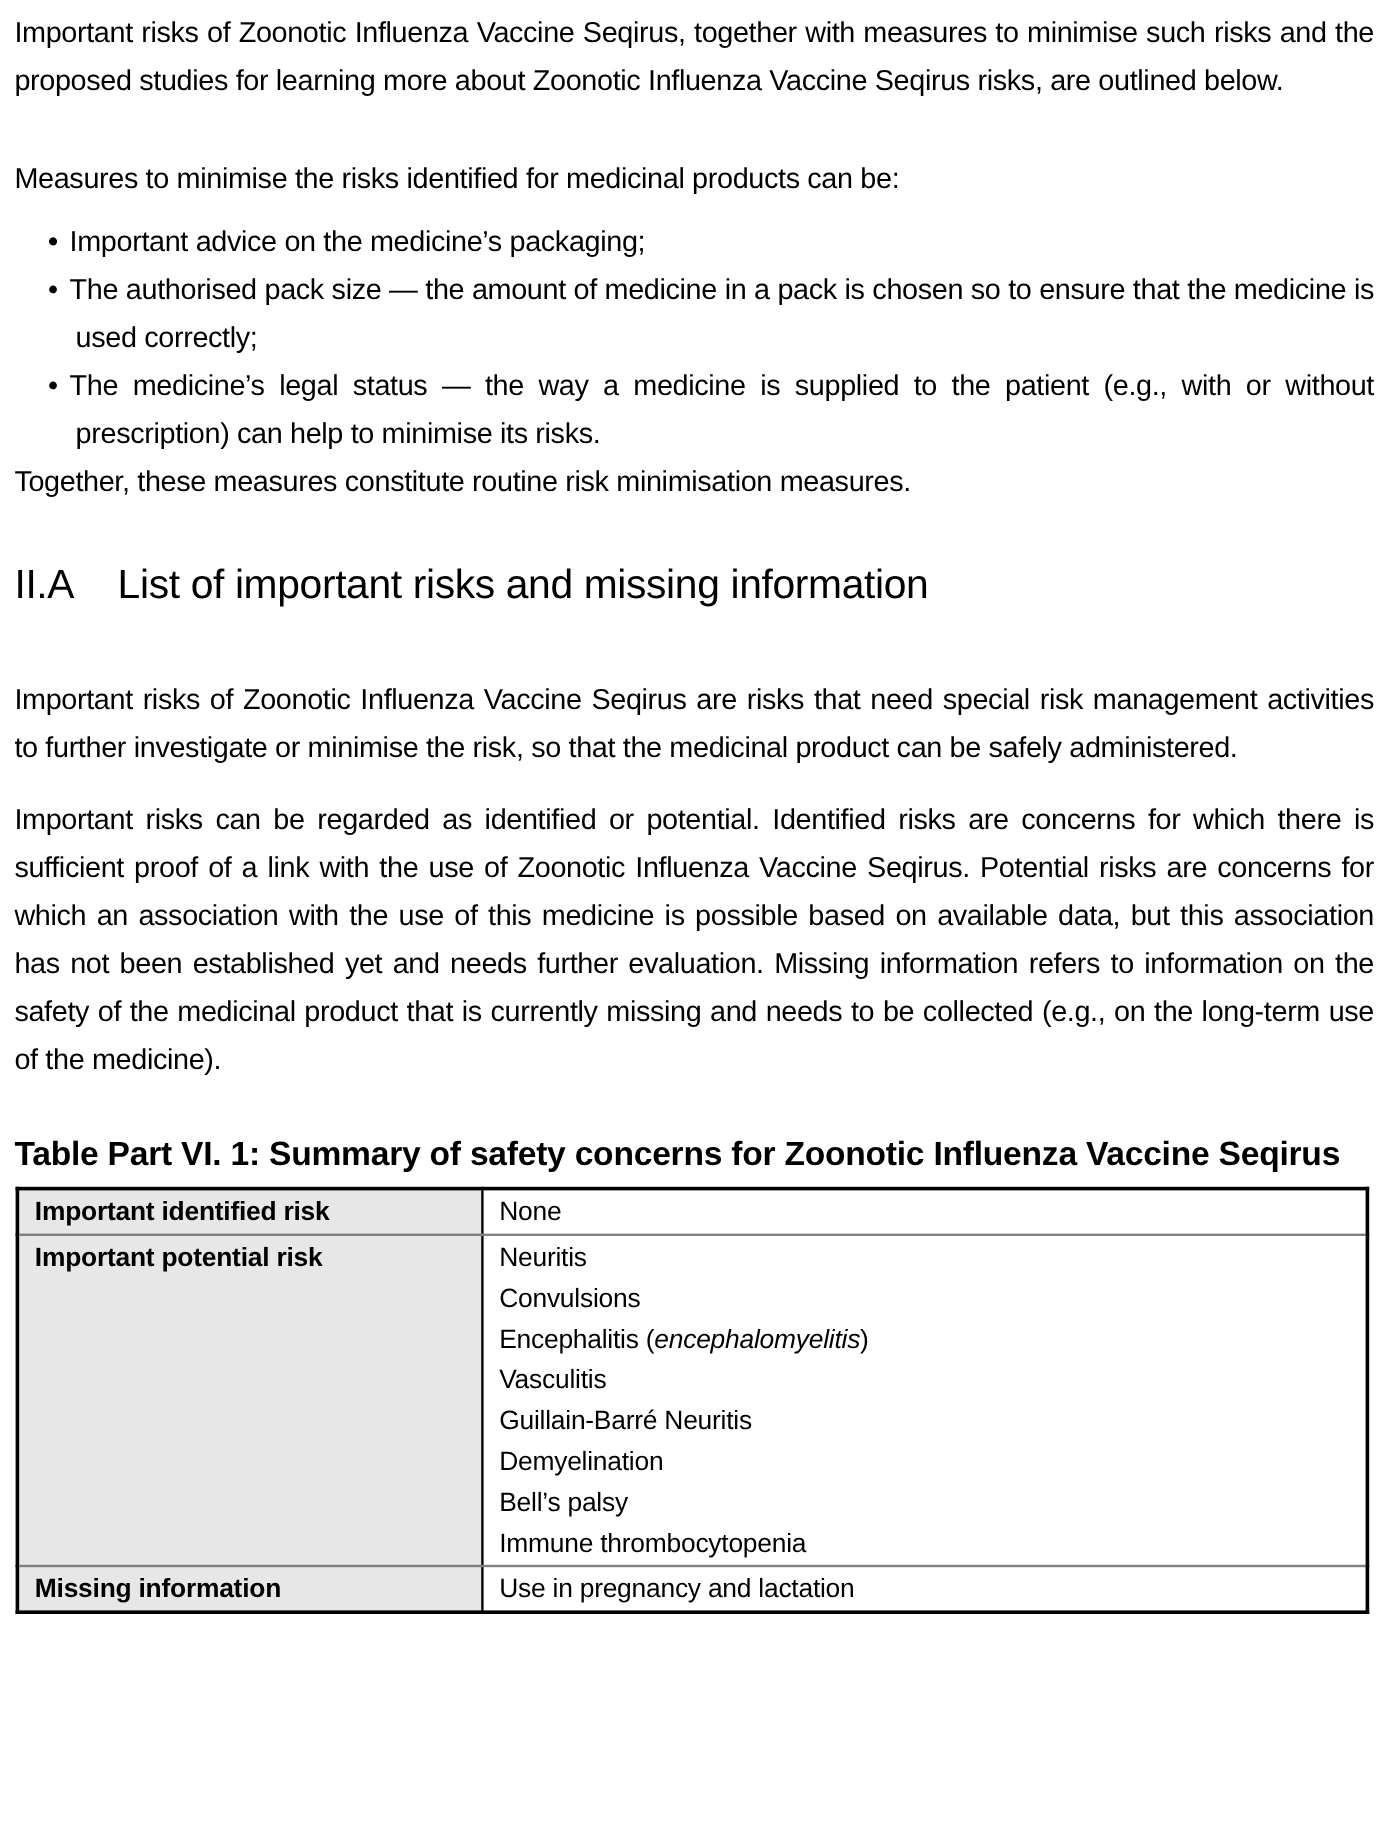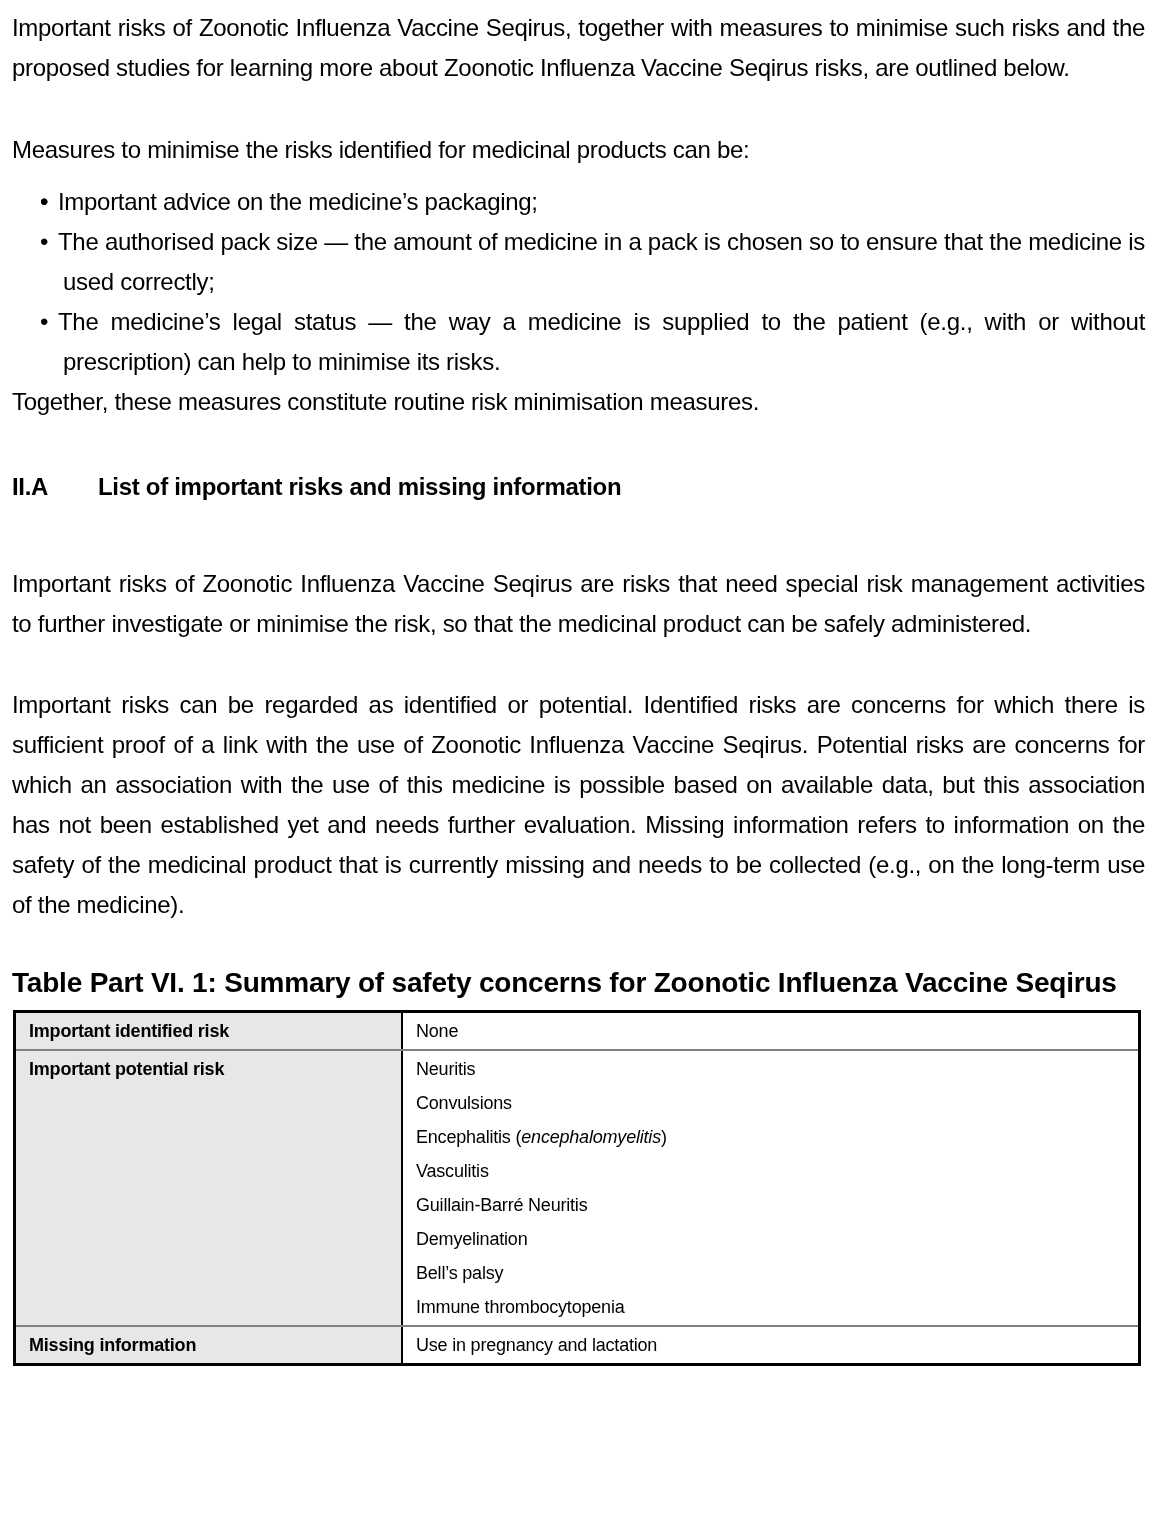--- a/index.html
+++ b/index.html
@@ -41,31 +41,31 @@
     text-align: justify;
   }
   .bullets li .bullet-dot {
     position: absolute;
     left: -23px;
     top: 0;
     text-indent: 0;
   }
   .section-heading {
     margin: 45px 0 0 0;
-    font-size: 24px;
+    font-size: 34px;
     line-height: 40px;
-    font-weight: bold;
+    font-weight: normal;
     letter-spacing: -0.3px;
   }
   .section-heading .hnum {
     display: inline-block;
     width: 86px;
   }
   .para-risks     { margin-top: 57px; }
-  .para-risktypes { margin-top: 41px; }
+  .para-risktypes { margin-top: 20px; }
   .table-caption {
     margin: 45px 0 0 0;
     font-size: 28px;
     line-height: 26px;
     font-weight: bold;
     letter-spacing: -0.2px;
   }
   table.risks {
     margin: 14px 0 0 1px;
     width: 1128px;
@@ -73,21 +73,21 @@
     table-layout: fixed;
     border: 3px solid #000000;
   }
   table.risks td {
     border-top: 2px solid #808080;
     border-bottom: 2px solid #808080;
     border-left: 2px solid #000000;
     border-right: 2px solid #000000;
     vertical-align: top;
     padding: 1px 12px 1px 13px;
-    font-size: 18px;
+    font-size: 22px;
     letter-spacing: -0.2px;
   }
   table.risks td.lbl {
     width: 360px;
     background: #e7e7e7;
     font-weight: bold;
   }
   .cell-line { line-height: 34px; text-align: left; }
 </style>
 </head>

